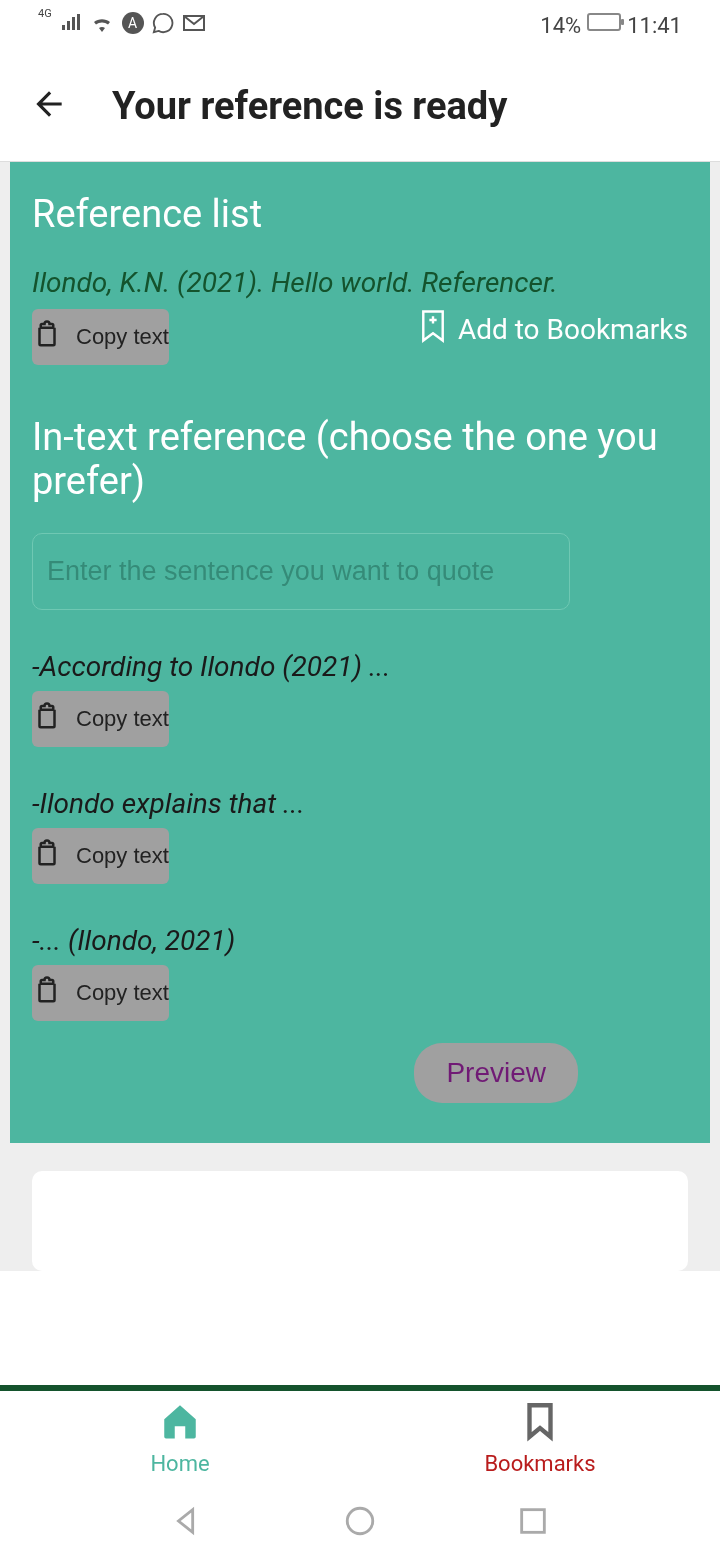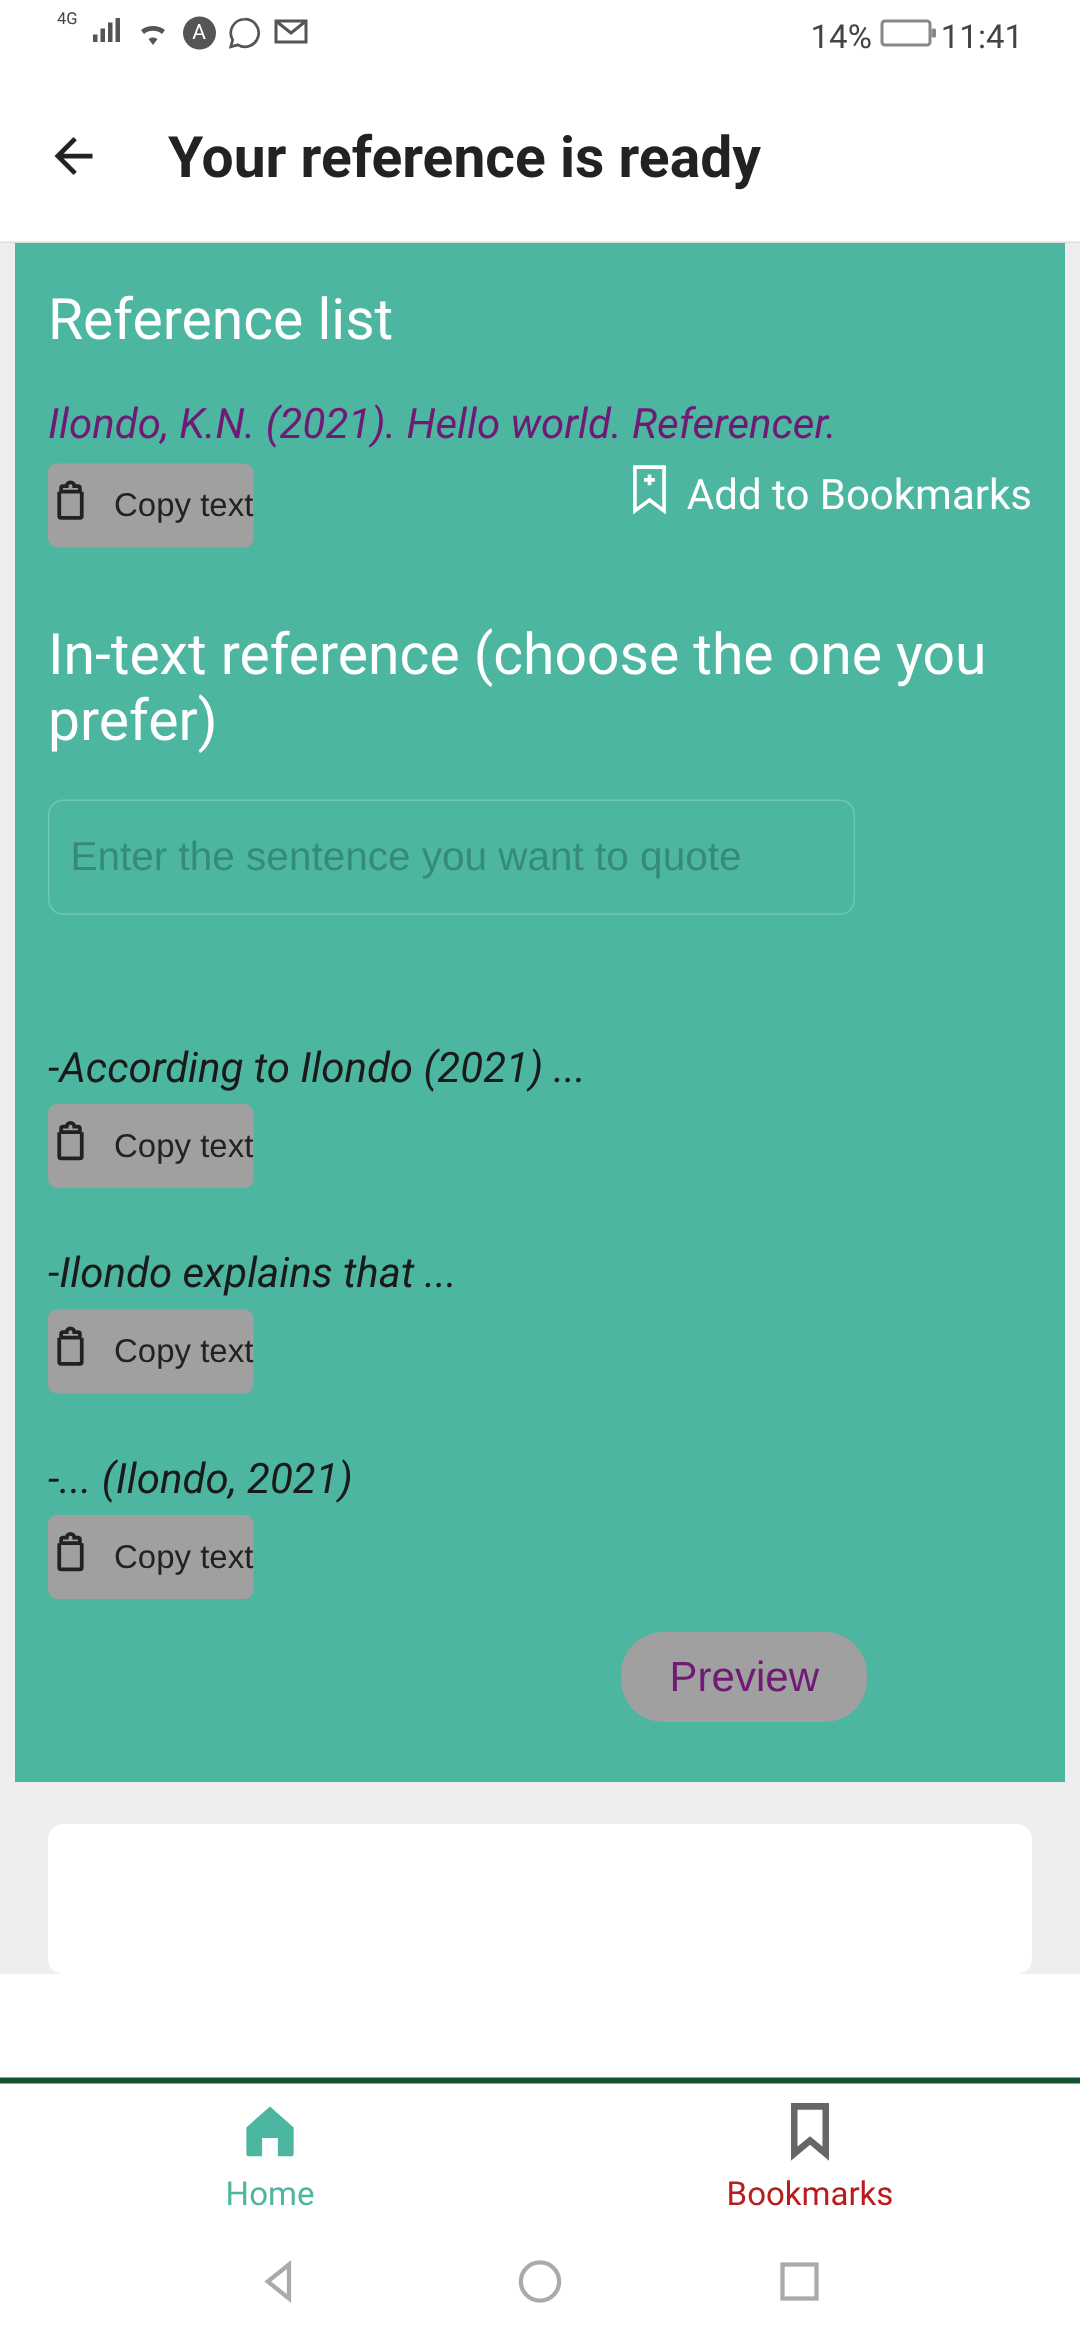--- a/index.html
+++ b/index.html
@@ -71,21 +71,21 @@
 }
 .section-title {
   color: #fff;
   font-size: 38px;
   font-weight: 400;
   margin-bottom: 30px;
 }
 .reference-text {
   font-style: italic;
   font-size: 28px;
-  color: #701a75;
+  color: #14532d;
   margin-bottom: 10px;
 }
 .actions-row {
   display: flex;
   justify-content: space-between;
   align-items: flex-start;
   margin-bottom: 50px;
 }
 .copy-btn {
   background: #a0a0a0;
@@ -109,21 +109,20 @@
 .bookmark-link svg { width: 30px; height: 34px; }
 
 .quote-input {
   width: 82%;
   background: transparent;
   border: 1px solid #6fc8b3;
   border-radius: 10px;
   padding: 22px 14px;
   font-size: 27px;
   color: #333;
-  margin-bottom: 45px;
 }
 .quote-input::placeholder { color: #2b7a68; opacity: 0.7; }
 
 .intext-item { margin-bottom: 22px; }
 .intext-text {
   font-style: italic;
   font-size: 28px;
   color: #1a1a1a;
   margin-bottom: 8px;
   margin-top: 40px;
@@ -150,21 +149,21 @@
   margin: 28px 22px 20px;
   height: 100px;
 }
 
 
 .bottom-nav {
   position: absolute;
   bottom: 75px; left: 0; right: 0;
   height: 100px;
   background: #fff;
-  border-top: 4px solid #14532d;
+  border-top: 6px solid #14532d;
   display: flex;
 }
 .nav-item {
   flex: 1;
   display: flex;
   flex-direction: column;
   align-items: center;
   justify-content: center;
   gap: 4px;
   font-size: 22px;

